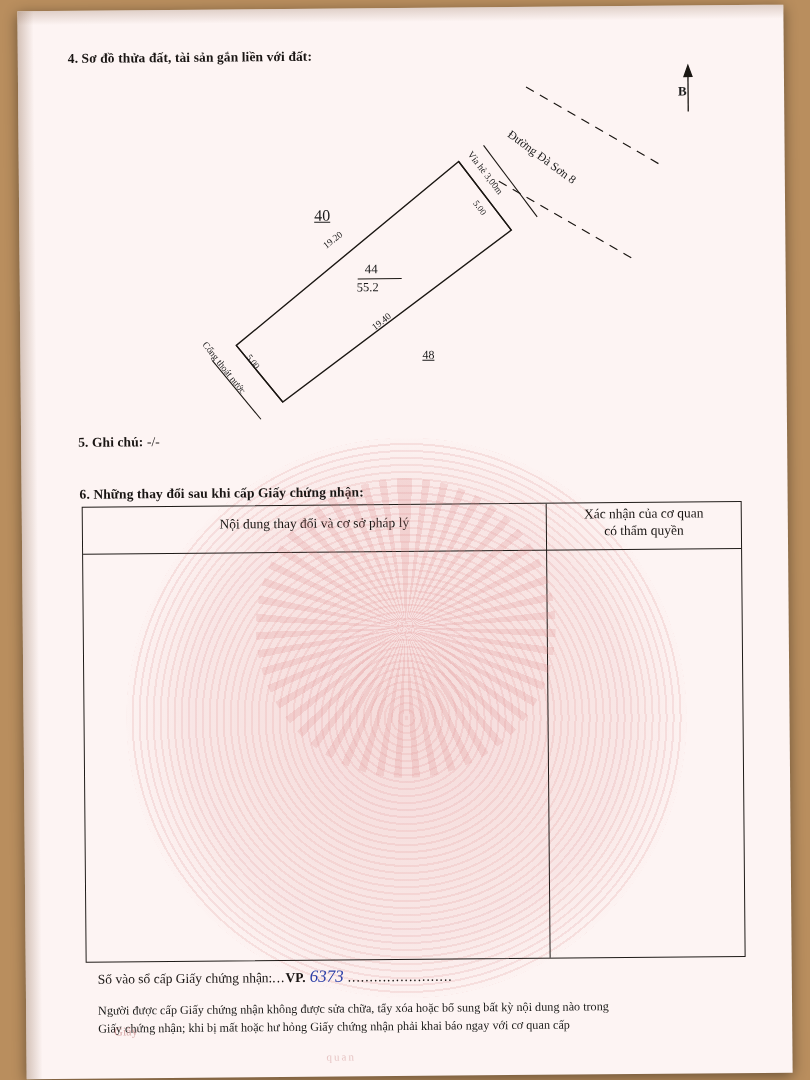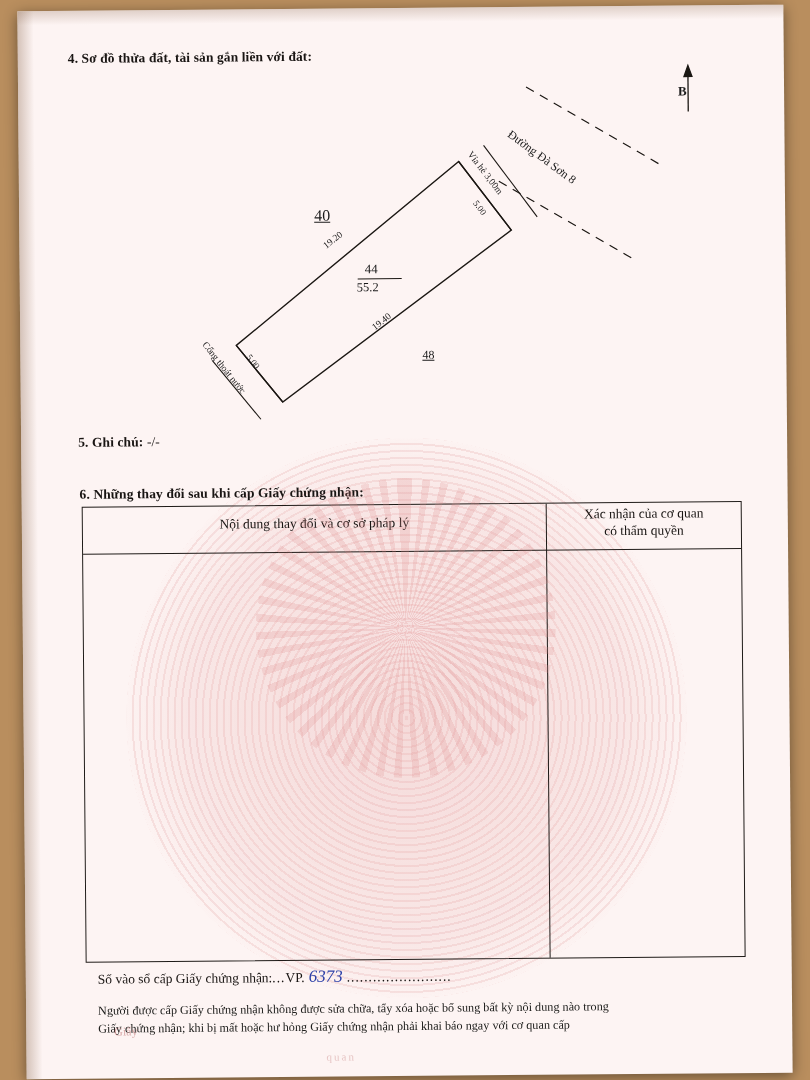--- a/index.html
+++ b/index.html
@@ -146,21 +146,21 @@
     font-size: 13.5px; color: #191513;
   }
   .dots { letter-spacing: 1px; }
   #vp-hand {
     font-family: "Liberation Serif", serif;
     font-style: italic;
     color: #2b3fa8;
     font-size: 17px;
     padding: 0 4px;
   }
-  #vp-label { font-weight: normal; }
+  #vp-label { font-weight: bold; }
 
   #foot-note {
     position: absolute; left: 72px; top: 992px; width: 640px;
     font-size: 12.2px; color: #20201e; line-height: 1.45;
   }
   #stamp-ghost {
     position: absolute; left: 88px; top: 1014px;
     font-size: 12px; color: rgba(190,110,110,0.55);
     transform: rotate(-1deg);
     text-align: right;

